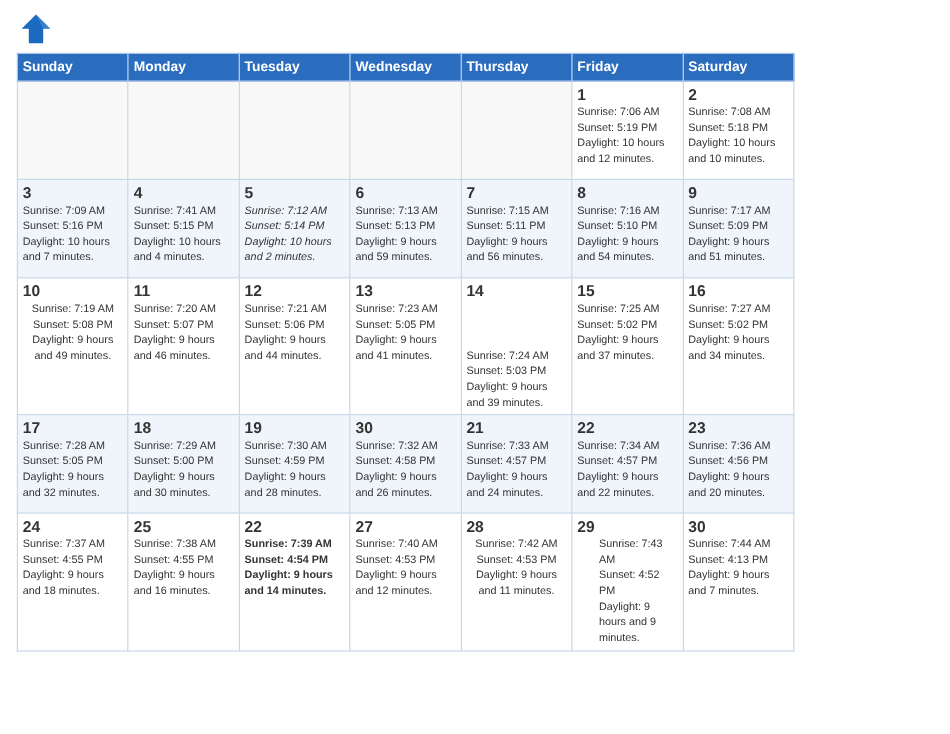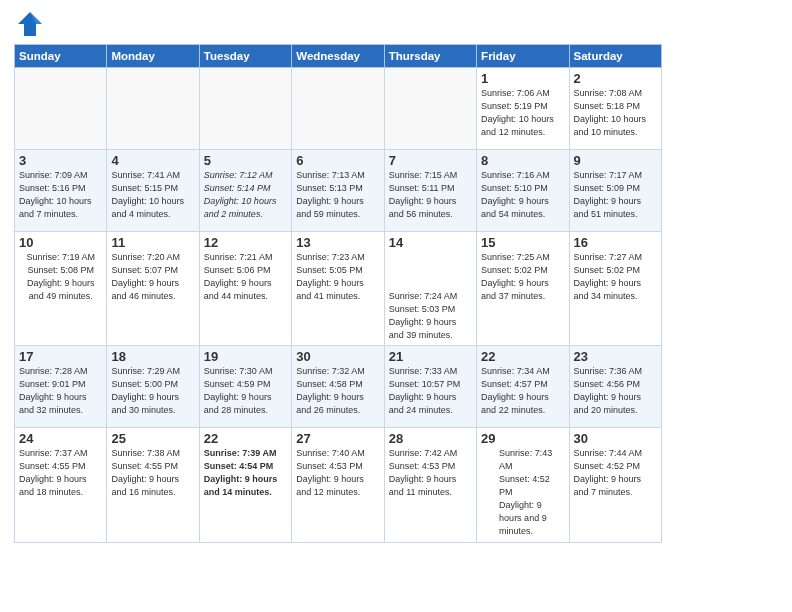--- a/index.html
+++ b/index.html
@@ -229,21 +229,21 @@
             <span class="day-number">16</span>
             <div class="day-info" style="white-space: pre-line;">Sunrise: 7:27 AM
 Sunset: 5:02 PM
 Daylight: 9 hours and 34 minutes.</div>
           </td>
         </tr>
         <tr>
           <td>
             <span class="day-number">17</span>
             <div class="day-info" style="white-space: pre-line;">Sunrise: 7:28 AM
-Sunset: 9:01 PM
+Sunset: 5:05 PM
 Daylight: 9 hours and 32 minutes.</div>
           </td>
           <td>
             <span class="day-number">18</span>
             <div class="day-info" style="white-space: pre-line;">Sunrise: 7:29 AM
 Sunset: 5:00 PM
 Daylight: 9 hours and 30 minutes.</div>
           </td>
           <td>
             <span class="day-number">19</span>
@@ -253,21 +253,21 @@
           </td>
           <td>
             <span class="day-number">30</span>
             <div class="day-info" style="white-space: pre-line;">Sunrise: 7:32 AM
 Sunset: 4:58 PM
 Daylight: 9 hours and 26 minutes.</div>
           </td>
           <td>
             <span class="day-number">21</span>
             <div class="day-info" style="white-space: pre-line;">Sunrise: 7:33 AM
-Sunset: 10:57 PM
+Sunset: 4:57 PM
 Daylight: 9 hours and 24 minutes.</div>
           </td>
           <td>
             <span class="day-number">22</span>
             <div class="day-info" style="white-space: pre-line;">Sunrise: 7:34 AM
 Sunset: 4:57 PM
 Daylight: 9 hours and 22 minutes.</div>
           </td>
           <td>
             <span class="day-number">23</span>
@@ -296,32 +296,32 @@
 Daylight: 9 hours and 14 minutes.</div>
           </td>
           <td>
             <span class="day-number">27</span>
             <div class="day-info" style="white-space: pre-line;">Sunrise: 7:40 AM
 Sunset: 4:53 PM
 Daylight: 9 hours and 12 minutes.</div>
           </td>
           <td>
             <span class="day-number">28</span>
-            <div class="day-info" style="white-space: pre-line;">Sunrise: 7:42 AM
+            <div class="day-info" style="white-space: pre-line; text-align: center;">Sunrise: 7:42 AM
 Sunset: 4:53 PM
 Daylight: 9 hours and 11 minutes.</div>
           </td>
           <td>
             <span class="day-number">29</span>
             <div class="day-info" style="white-space: pre-line; margin-left: 18px;">Sunrise: 7:43 AM
 Sunset: 4:52 PM
 Daylight: 9 hours and 9 minutes.</div>
           </td>
           <td>
             <span class="day-number">30</span>
             <div class="day-info" style="white-space: pre-line;">Sunrise: 7:44 AM
-Sunset: 4:52 PM
+Sunset: 4:13 PM
 Daylight: 9 hours and 7 minutes.</div>
           </td>
         </tr>
       </tbody>
   </table>
 </div>
 
 </body></html>

